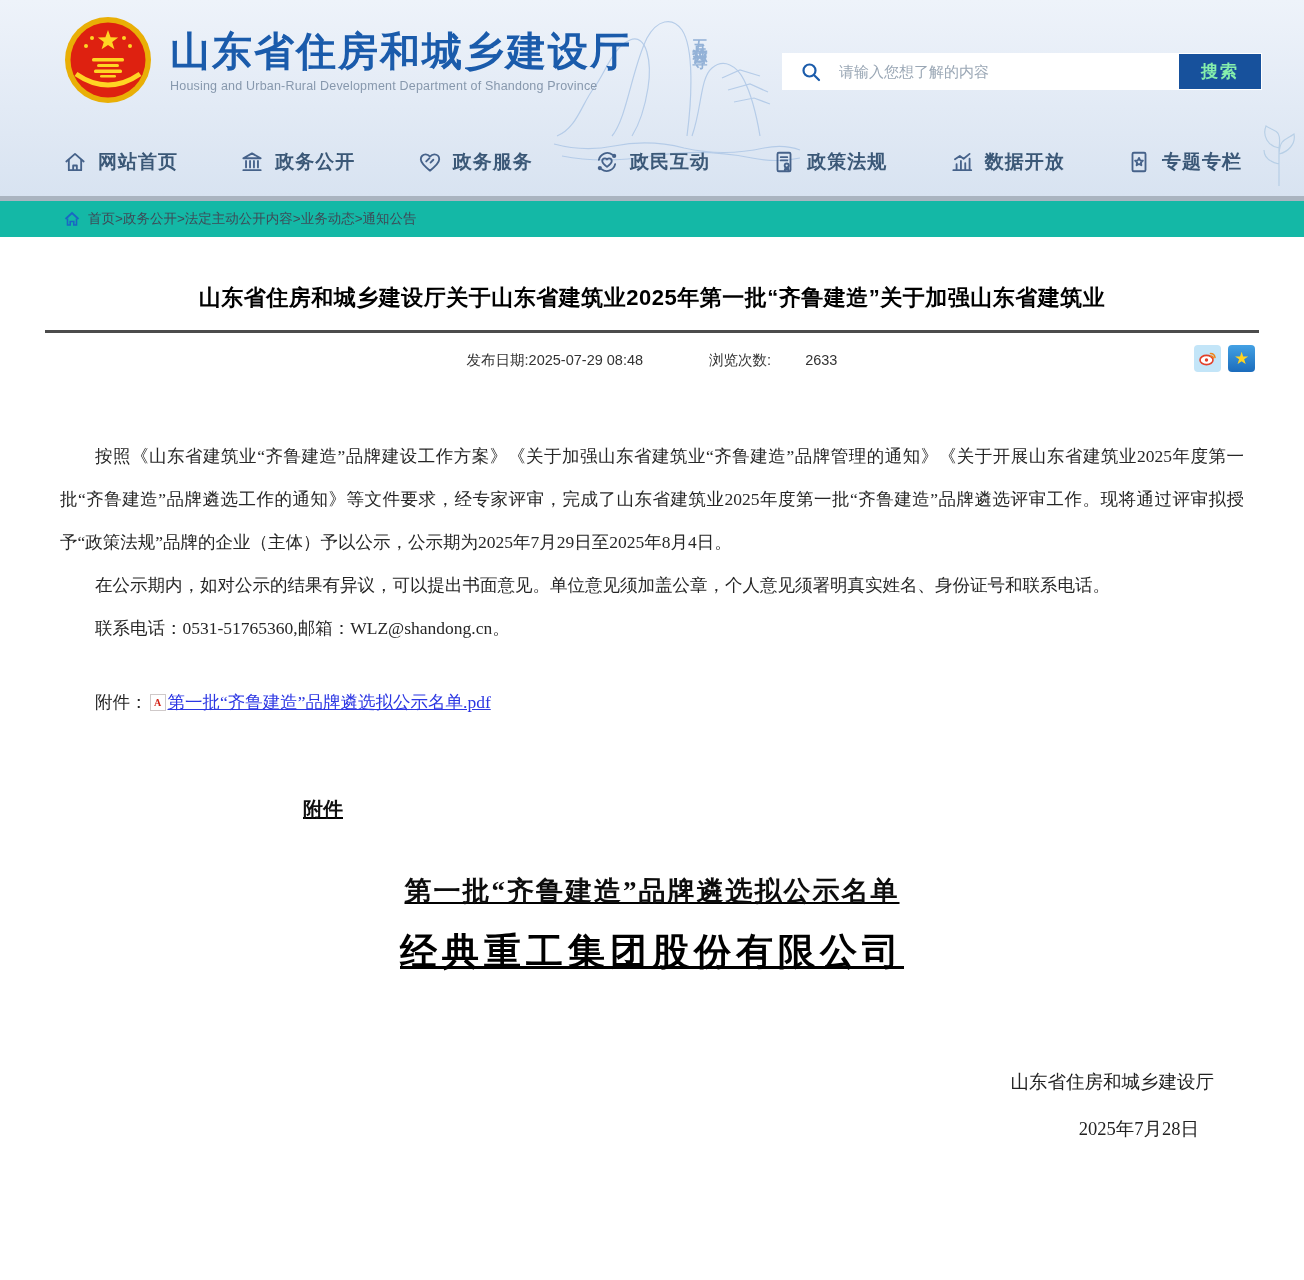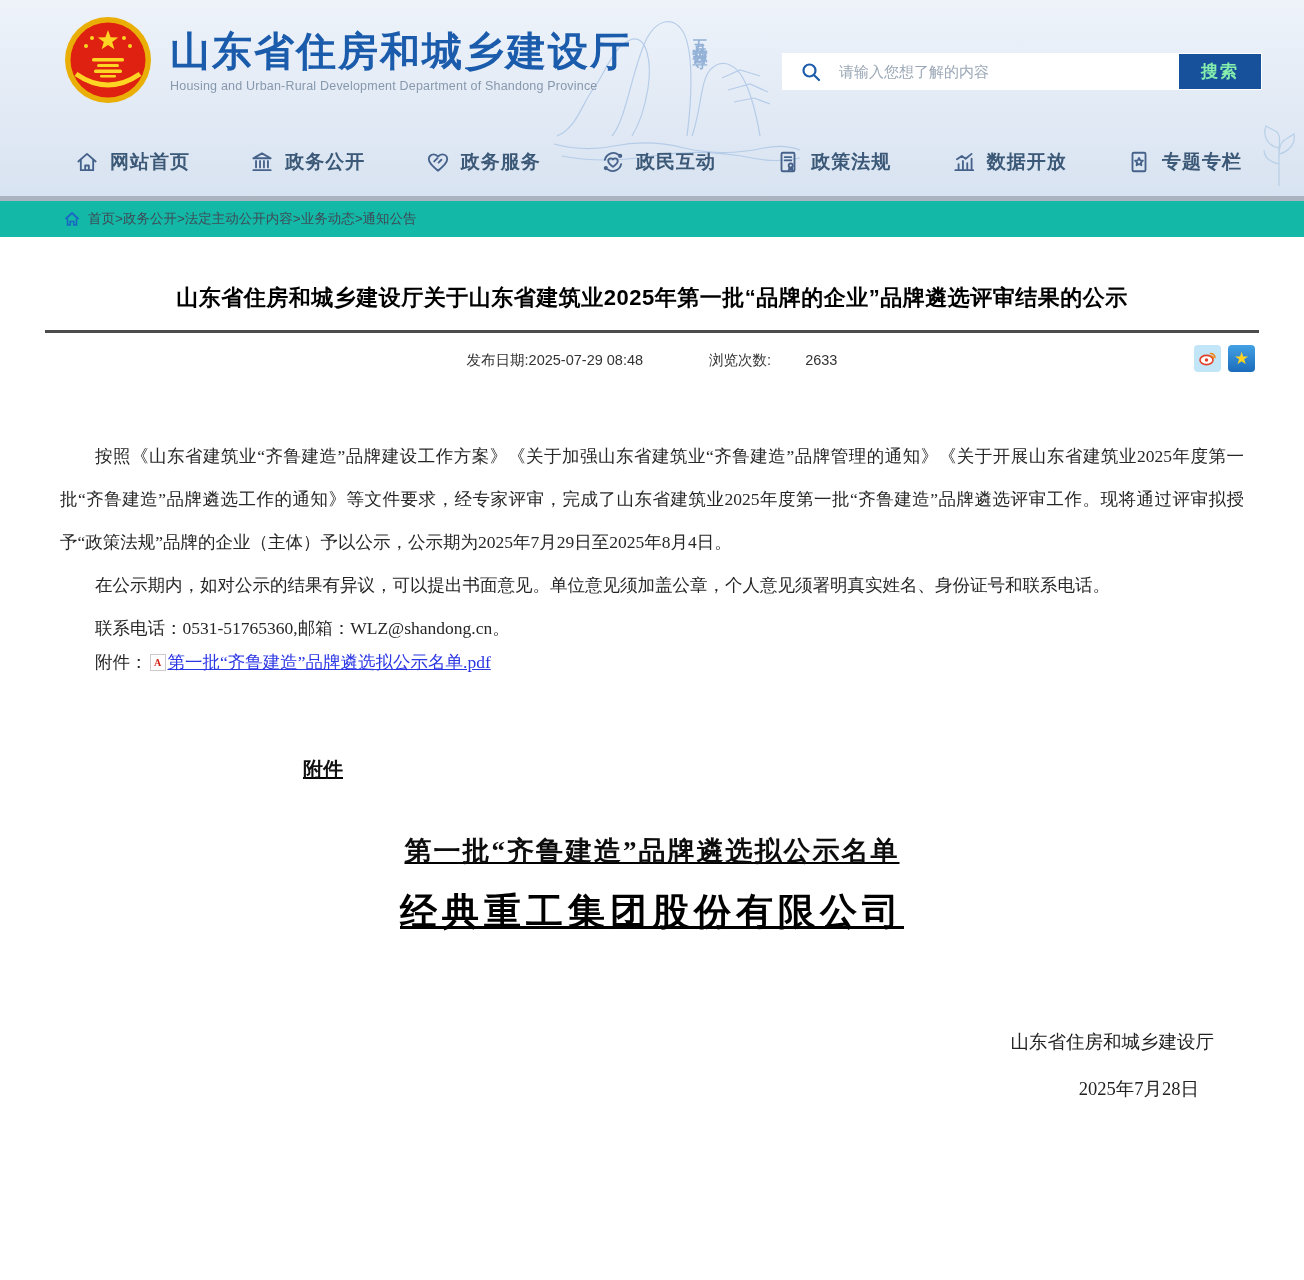--- a/index.html
+++ b/index.html
@@ -33,21 +33,21 @@
     flex:1; border:none; outline:none; font-size:15px; color:#333; background:transparent;
     font-family:"Liberation Sans", sans-serif;
   }
   .search-input::placeholder { color:#9aa7b5; }
   .search-btn {
     width:82px; background:#17519c; color:#86efac; font-size:17px; font-weight:bold;
     border:none; cursor:pointer; letter-spacing:2px; font-family:"Liberation Sans", sans-serif;
   }
 
   .nav-row {
-    position:absolute; left:12px; right:0; bottom:5px; height:58px;
+    position:absolute; left:0; right:0; bottom:5px; height:58px;
     display:flex; align-items:center; justify-content:space-between; padding:0 62px;
   }
   .nav-item { display:flex; align-items:center; gap:10px; cursor:pointer; }
   .nav-item svg { display:block; }
   .nav-label { color:#3b5877; font-size:19px; font-weight:bold; letter-spacing:1px; }
 
   .header-divider { height:5px; background:#aab4c0; }
 
   
   .breadcrumb-bar {
@@ -75,21 +75,21 @@
   .share-weibo { background:#c3e5f8; }
   .share-qzone { background:linear-gradient(180deg,#43a1e4,#1b6cbc); color:#ffd321; font-size:17px; }
 
   .body-text { margin-top:52px; padding:0 15px; }
   .para {
     font-family:"Liberation Serif", serif; font-size:17.5px; color:#262626;
     line-height:43px; text-indent:2em; text-align:justify;
   }
 
   .attach-row {
-    padding:0 15px; font-family:"Liberation Serif", serif;
+    margin-top:40px; padding:0 15px; font-family:"Liberation Serif", serif;
     font-size:17.5px; color:#262626; display:flex; align-items:center;
   }
   .attach-row .indent { display:inline-block; width:35px; }
   .pdf-icon {
     display:inline-flex; width:16px; height:17px; border:1px solid #cfc9c9; background:#fff;
     align-items:center; justify-content:center; font-size:10px; font-weight:bold; color:#d21e12;
     margin:0 2px; font-family:"Liberation Serif", serif;
   }
   .attach-link { color:#2b36e3; text-decoration:underline; cursor:pointer; }
 
@@ -231,21 +231,21 @@
 <div class="breadcrumb-bar">
   <svg width="16" height="16" viewBox="0 0 16 16">
     <path d="M1.5 8 L8 2 L14.5 8" fill="none" stroke="#1a66c4" stroke-width="1.8"></path>
     <path d="M3.5 7.5 V14 H6.2 V10.5 H9.8 V14 H12.5 V7.5" fill="none" stroke="#1a66c4" stroke-width="1.6"></path>
   </svg>
   <span class="breadcrumb-text">首页&gt;政务公开&gt;法定主动公开内容&gt;业务动态&gt;通知公告</span>
 </div>
 
 <div class="content">
 
-  <h1 class="article-title">山东省住房和城乡建设厅关于山东省建筑业2025年第一批“品牌的企业”品牌遴选评审结果的公示</h1>
+  <h1 class="article-title">山东省住房和城乡建设厅关于山东省建筑业2025年第一批“齐鲁建造”关于加强山东省建筑业</h1>
   <div class="title-rule"></div>
 
   <div class="meta-row">
     <div class="meta-center">
       <span>发布日期:</span><span>2025-07-29 08:48</span><span class="gap-lg"></span><span>浏览次数:</span><span class="gap-sm"></span><span>2633</span>
     </div>
     <div class="share-icons">
       <span class="share-icon share-weibo">
         <svg width="19" height="19" viewBox="0 0 19 19">
           <ellipse cx="8.5" cy="11" rx="6.5" ry="4.6" fill="#fff" stroke="#e3402a" stroke-width="1.6"></ellipse>

